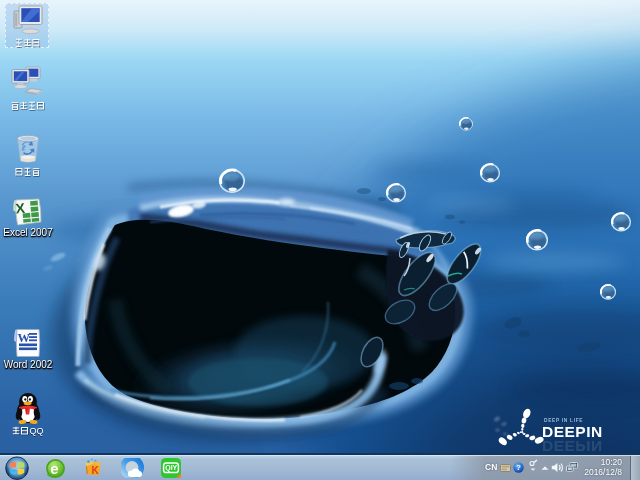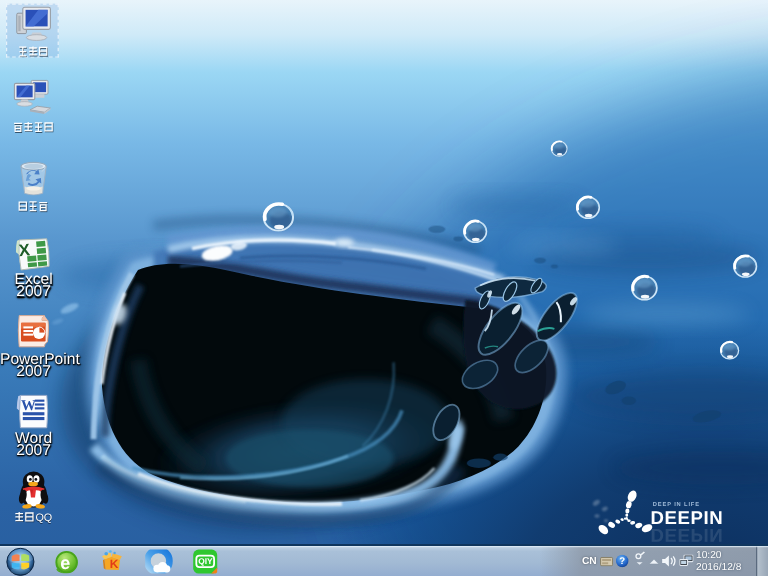--- a/index.html
+++ b/index.html
@@ -1,18 +1,18 @@
 <!DOCTYPE html>
 <html><head><meta charset="utf-8">
 <style>
 html,body{margin:0;padding:0;width:640px;height:480px;overflow:hidden;background:#2a6aaa;font-family:"Liberation Sans",sans-serif;}
 #stage{position:relative;width:640px;height:480px;overflow:hidden;}
 #wall{position:absolute;left:0;top:0;}
 .ic{position:absolute;width:56px;text-align:center;}
-.lbl{color:#fff;font-size:13px;line-height:10px;text-shadow:0 1px 1px #000,0 1px 2px #000,1px 1px 1px rgba(0,0,0,.85);}
+.lbl{color:#fff;font-size:10px;line-height:10px;text-shadow:0 1px 1px #000,0 1px 2px #000,1px 1px 1px rgba(0,0,0,.85);}
 #taskbar{position:absolute;left:0;top:455px;width:640px;height:25px;background:linear-gradient(#c3d4e6,#a9c0d8 18%,#a2bad4 55%,#94add0 100%);}
 #taskbar::before{content:"";position:absolute;left:0;top:-2px;width:640px;height:2px;background:#10365e;}
 #taskbar::after{content:"";position:absolute;left:0;top:0;width:640px;height:1px;background:rgba(222,236,248,.8);}
 </style></head>
 <body>
 <div id="stage">
 <svg id="wall" width="640" height="480" viewBox="0 0 640 480">
 <defs>
 <linearGradient id="bg" x1="0" y1="0" x2="0" y2="1">
 <stop offset="0" stop-color="#e8f4fb"></stop>
@@ -308,51 +308,35 @@
             <rect x="19" y="16" width="7.5" height="4.6"></rect>
 <rect x="10.5" y="21.7" width="7.5" height="3.6"></rect>
             <rect x="19" y="21.7" width="7.5" height="3.6"></rect>
 </g>
 <text x="4" y="15.5" font-size="14" font-weight="bold" fill="#1e5c28" font-family="Liberation Sans,sans-serif">X</text>
 </g>
 </svg>
 <div class="lbl" style="margin-top:2px;">Excel 2007</div>
 </div>
 
-<div class="ic" style="left:0;top:261px;">
-<svg width="30" height="31" viewBox="0 0 30 31" style="display:block;margin:0 auto;">
-<path d="M3,2 Q1.5,14 3,28 L24,28 Q24,25 26.5,24 Q28,13 27,6 L22,6 Q21.5,3.5 24,2 Z" fill="#fbece4" stroke="#d8a890" stroke-width=".8"></path>
-<path d="M24,2 Q21.5,3.5 22,6 L27,6 Z" fill="#f0c0a8"></path>
-<rect x="4.5" y="8" width="20.5" height="15.5" rx="1" fill="#d84e20"></rect>
-<path d="M4.5,8 h20.5 v3 L4.5,13 Z" fill="#e87040"></path>
-<g fill="#fff">
-<rect x="6.5" y="11" width="8" height="1.7"></rect>
-          <rect x="6.5" y="14" width="8" height="1.7"></rect>
-          <rect x="6.5" y="17" width="8" height="1.7"></rect>
-</g>
-<circle cx="19.5" cy="16.5" r="5" fill="#fff"></circle>
-<path d="M19.5,16.5 L19.5,11.5 A5,5 0 0 1 24.5,16.5 Z" fill="#d84e20" stroke="#fff" stroke-width=".7"></path>
-</svg>
-<div class="lbl" style="margin-top:2px;">PowerPoint<br>2007</div>
-</div>
 
 <div class="ic" style="left:0;top:328px;">
 <svg width="30" height="30" viewBox="0 0 30 30" style="display:block;margin:0 auto;">
 <path d="M4,1.5 Q2.5,14 4,28.5 L26,28.5 Q27.5,14 26,1.5 Z" fill="#fbfcfe" stroke="#9aaac8" stroke-width=".8"></path>
 <path d="M4,1.5 Q3,8 3,14 L1,12.5 Q1.2,6 2.2,2 Z" fill="#b8c8e8"></path>
 <g fill="#2a52aa">
 <rect x="16" y="5" width="8" height="1.8"></rect>
           <rect x="16" y="8.2" width="8" height="1.8"></rect>
           <rect x="16" y="11.4" width="8" height="1.8"></rect>
 <rect x="6" y="15.5" width="18" height="2.6"></rect>
           <rect x="6" y="19.5" width="18" height="2.6"></rect>
 </g>
 <text x="4.5" y="13.5" font-size="12.5" font-weight="bold" fill="#2a52aa" font-family="Liberation Serif,serif">W</text>
 </svg>
-<div class="lbl" style="margin-top:2px;">Word 2007</div>
+<div class="lbl" style="margin-top:2px;">Word 2002</div>
 </div>
 
 <div class="ic" style="left:0;top:392px;text-decoration:underline;">
 <svg width="26" height="32" viewBox="0 0 26 32" style="display:block;margin:0 auto;">
 <ellipse cx="13" cy="19.5" rx="11" ry="11.5" fill="#0e0e10"></ellipse>
 <ellipse cx="13" cy="9.5" rx="9" ry="8.5" fill="#0e0e10"></ellipse>
 <ellipse cx="9.8" cy="7.2" rx="2.5" ry="3.1" fill="#fff"></ellipse>
 <ellipse cx="15.4" cy="7.2" rx="2.5" ry="3.1" fill="#fff"></ellipse>
 <circle cx="10.3" cy="7.5" r="1.15" fill="#101014"></circle>
 <circle cx="14.9" cy="7.5" r="1.15" fill="#101014"></circle>
@@ -481,16 +465,16 @@
 <path d="M.8,3.8 h2.4 L6.4,1 V10 L3.2,7.2 H.8 Z" fill="#f2f6fa"></path>
 <path d="M8.2,3 A4,4 0 0 1 8.2,8" stroke="#f2f6fa" stroke-width="1.1" fill="none"></path>
 <path d="M10,1.6 A6.5,6.5 0 0 1 10,9.4" stroke="#f2f6fa" stroke-width="1.1" fill="none"></path>
 </svg>
 <svg width="12" height="10" viewBox="0 0 12 10" style="position:absolute;left:566px;top:7px;">
 <rect x="4" y=".5" width="7.5" height="5.5" rx=".7" fill="#343a40" stroke="#dde4ec" stroke-width=".9"></rect>
 <rect x="5.1" y="1.6" width="5.3" height="3.2" fill="#a8c0d8"></rect>
 <rect x=".5" y="4.2" width="6.5" height="5" rx=".7" fill="#3e444c" stroke="#e8eef4" stroke-width=".9"></rect>
 <rect x="1.6" y="5.3" width="4.3" height="2.7" fill="#c0d4e4"></rect>
 </svg>
-<div style="position:absolute;left:580px;top:3px;width:42px;height:20px;color:#fff;font-size:8.5px;text-align:left;line-height:9.5px;text-shadow:0 0 2px rgba(20,40,60,.6);">10:20<br>2016/12/8</div>
+<div style="position:absolute;left:580px;top:3px;width:42px;height:20px;color:#fff;font-size:8.5px;text-align:right;line-height:9.5px;text-shadow:0 0 2px rgba(20,40,60,.6);">10:20<br>2016/12/8</div>
 <div style="position:absolute;left:630px;top:0;width:10px;height:25px;border-left:1px solid #5a6a7e;background:linear-gradient(90deg,#b6c2ce,#98a6b6);box-sizing:border-box;"></div>
 </div>
 </div>
 
 </body></html>

